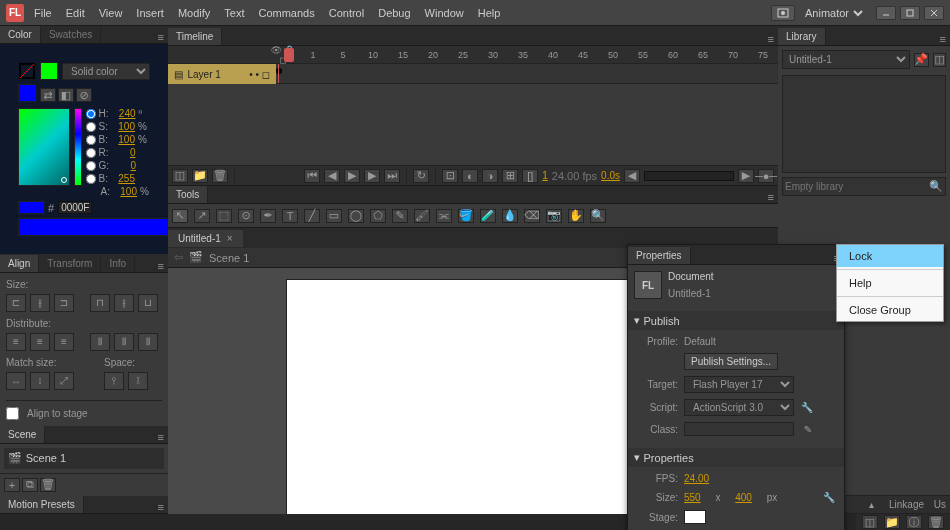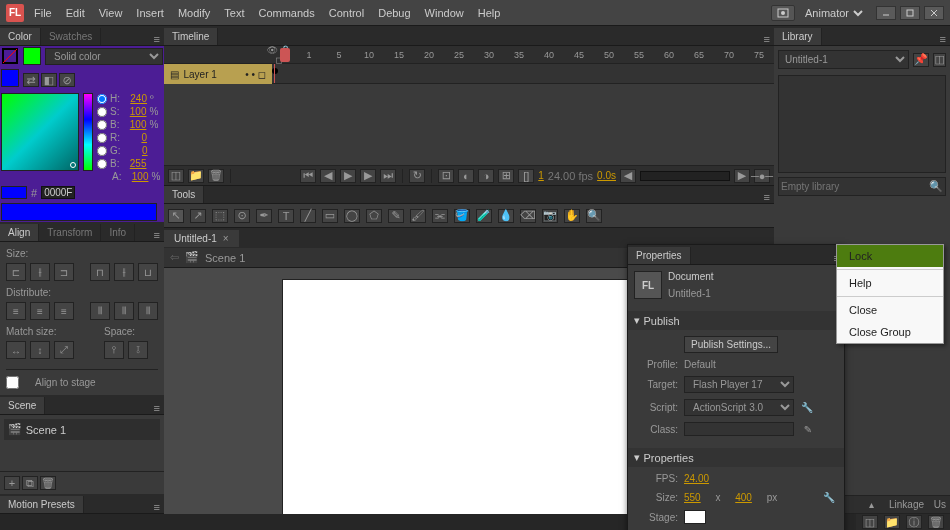--- a/index.html
+++ b/index.html
@@ -14,21 +14,21 @@
 .workspace-sel select { background: #444; color: #ccc; border: none; font-size: 11px; }
 .gear { width: 24px; height: 16px; background: #555; border: 1px solid #333; border-radius: 2px; display: flex; align-items: center; justify-content: center; }
 
 .main { display: flex; height: 488px; }
 .left-col { width: 168px; background: #3a3a3a; display: flex; flex-direction: column; }
 .panel-tabs { display: flex; background: #2a2a2a; border-bottom: 1px solid #1a1a1a; height: 20px; align-items: flex-end; }
 .panel-tab { padding: 3px 8px; background: #3a3a3a; color: #ccc; font-size: 10px; border-right: 1px solid #222; cursor: pointer; }
 .panel-tab.inactive { background: #2a2a2a; color: #777; }
 .panel-opts { margin-left: auto; padding: 0 4px; cursor: pointer; }
 
-.color-panel { padding: 1px; background: #4c1d95; }
+.color-panel { padding: 18px; background: #0f172a; }
 .color-row { display: flex; gap: 4px; align-items: center; margin-bottom: 4px; }
 .color-chip { width: 18px; height: 18px; border: 1px solid #222; }
 .fill-type { background: #333; color: #999; border: 1px solid #222; font-size: 10px; padding: 1px 4px; flex: 1; }
 .mini-icons { display: flex; gap: 2px; margin-top: 4px; }
 .mini-icon { width: 16px; height: 14px; background: #444; border: 1px solid #222; display: flex; align-items: center; justify-content: center; cursor: pointer; }
 
 .color-main { display: flex; gap: 4px; margin-top: 6px; }
 .gradient-box { width: 78px; height: 78px; background: linear-gradient(135deg, #0f0 0%, #0cc 50%, #066 100%); border: 1px solid #222; position: relative; }
 .hue-strip { width: 10px; height: 78px; background: linear-gradient(180deg, #f0f, #00f, #0ff, #0f0); border: 1px solid #222; }
 .hsb-col { display: flex; flex-direction: column; gap: 2px; font-size: 10px; }
@@ -39,21 +39,21 @@
 
 .hex-row { display: flex; align-items: center; margin-top: 4px; gap: 4px; }
 .hex-preview { width: 26px; height: 13px; background: #00f; border: 1px solid #222; }
 .hex-input { background: #222; color: #ccc; border: 1px solid #111; font-size: 10px; width: 34px; padding: 0 2px; }
 .big-preview { width: 156px; height: 18px; background: #00f; border: 1px solid #222; margin-top: 4px; }
 
 .align-panel { padding: 6px; background: #3a3a3a; font-size: 10px; }
 .align-lbl { margin-bottom: 4px; color: #999; }
 .btn-row { display: flex; gap: 4px; margin-bottom: 6px; }
 .align-btn { width: 20px; height: 18px; background: #444; border: 1px solid #222; display: flex; align-items: center; justify-content: center; cursor: pointer; }
-.cb-row { display: flex; align-items: center; gap: 16px; margin-top: 6px; }
+.cb-row { display: flex; align-items: center; gap: 8px; margin-top: 6px; }
 
 .scene-panel { flex: 1; padding: 4px; background: #3a3a3a; }
 .scene-item { padding: 4px; background: #2e2e2e; color: #ccc; display: flex; align-items: center; gap: 4px; }
 .bottom-icons { display: flex; gap: 2px; padding: 4px; border-top: 1px solid #222; }
 
 .mid-col { flex: 1; display: flex; flex-direction: column; background: #262626; }
 .timeline-panel { height: 140px; background: #3a3a3a; border-bottom: 1px solid #1a1a1a; }
 .tl-header-row { display: flex; height: 18px; background: #2e2e2e; border-bottom: 1px solid #222; }
 .tl-left { width: 108px; }
 .tl-icons { display: flex; gap: 8px; padding: 0 4px; align-items: center; }
@@ -95,21 +95,21 @@
 .section-hdr { background: #333; padding: 3px 6px; display: flex; align-items: center; gap: 4px; color: #ccc; cursor: pointer; }
 .props-btn { background: #444; color: #ccc; border: 1px solid #222; font-size: 10px; padding: 2px 6px; cursor: pointer; }
 .props-sel { background: #333; color: #999; border: 1px solid #222; font-size: 10px; padding: 1px 4px; width: 110px; }
 .props-val { color: #c90; text-decoration: underline; }
 .props-input { background: #333; border: 1px solid #222; width: 110px; height: 14px; }
 .wrench { width: 16px; height: 14px; display: flex; align-items: center; justify-content: center; cursor: pointer; }
 .stage-chip { width: 22px; height: 14px; background: #fff; border: 1px solid #222; }
 
 .ctx-menu { position: absolute; right: 6px; top: 244px; width: 108px; background: #f8f8f8; border: 1px solid #999; box-shadow: 2px 2px 4px rgba(0,0,0,0.4); z-index: 10; font-size: 11px; color: #222; }
 .ctx-item { padding: 5px 12px; cursor: pointer; }
-.ctx-item:hover, .ctx-item.hl { background: #4d7c0f; }
+.ctx-item:hover, .ctx-item.hl { background: #7dd3fc; }
 .ctx-sep { height: 1px; background: #ccc; margin: 2px 0; }
 
 .statusbar { position: absolute; bottom: 0; right: 0; height: 16px; display: flex; gap: 6px; padding: 0 6px; align-items: center; background: #2a2a2a; }
 
 svg { display: block; }
 </style>
 </head>
 <body>
 
 <div class="titlebar">
@@ -463,26 +463,26 @@
       <div class="props-icon">FL</div>
       <div>
         <div style="color:#ccc">Document</div>
         <div style="margin-top:6px">Untitled-1</div>
       </div>
     </div>
   </div>
   <div class="section-hdr">▾ <span>Publish</span></div>
   <div class="props-body">
     <div class="props-row">
+        <span class="props-lbl">Profile:</span>
+        <span>Default</span>
+      </div>
+    <div class="props-row">
         <span class="props-lbl"></span>
         <button class="props-btn">Publish Settings...</button>
-      </div>
-    <div class="props-row">
-        <span class="props-lbl">Profile:</span>
-        <span>Default</span>
       </div>
     <div class="props-row">
         <span class="props-lbl">Target:</span>
         <select class="props-sel"><option>Flash Player 17</option></select>
       </div>
     <div class="props-row">
         <span class="props-lbl">Script:</span>
         <select class="props-sel"><option>ActionScript 3.0</option></select>
         <span class="wrench">🔧</span>
       </div>
@@ -504,21 +504,20 @@
         <div class="stage-chip"></div>
       </div>
   </div>
 </div>
 
 <div class="ctx-menu">
   <div class="ctx-item hl">Lock</div>
   <div class="ctx-sep"></div>
   <div class="ctx-item">Help</div>
   <div class="ctx-sep"></div>
-  <div class="ctx-item">Close</div>
   <div class="ctx-item">Close Group</div>
 </div>
 
 <div class="statusbar">
   <div class="mini-icon">◫</div>
   <div class="mini-icon">📁</div>
   <div class="mini-icon">ⓘ</div>
   <div class="mini-icon">🗑</div>
 </div>
 

